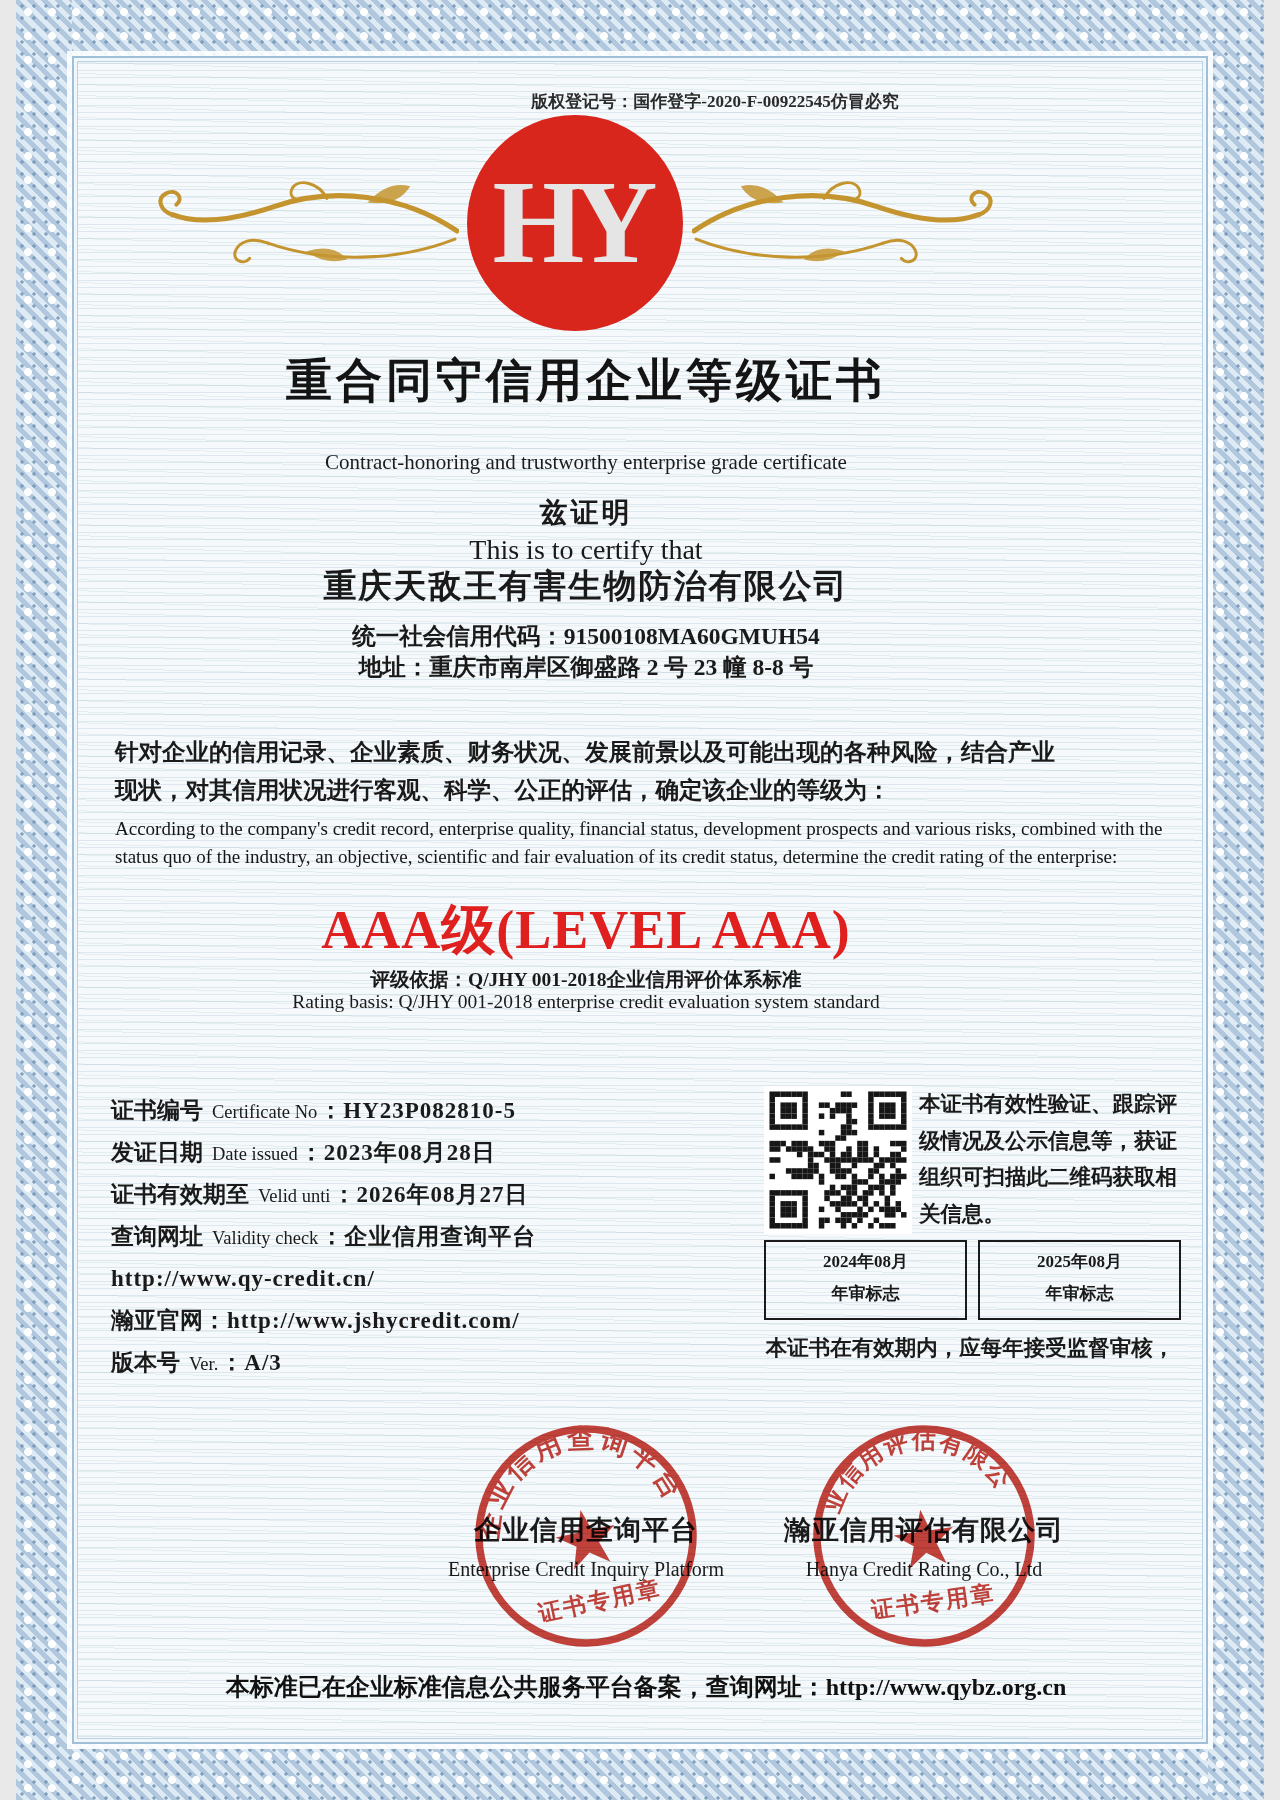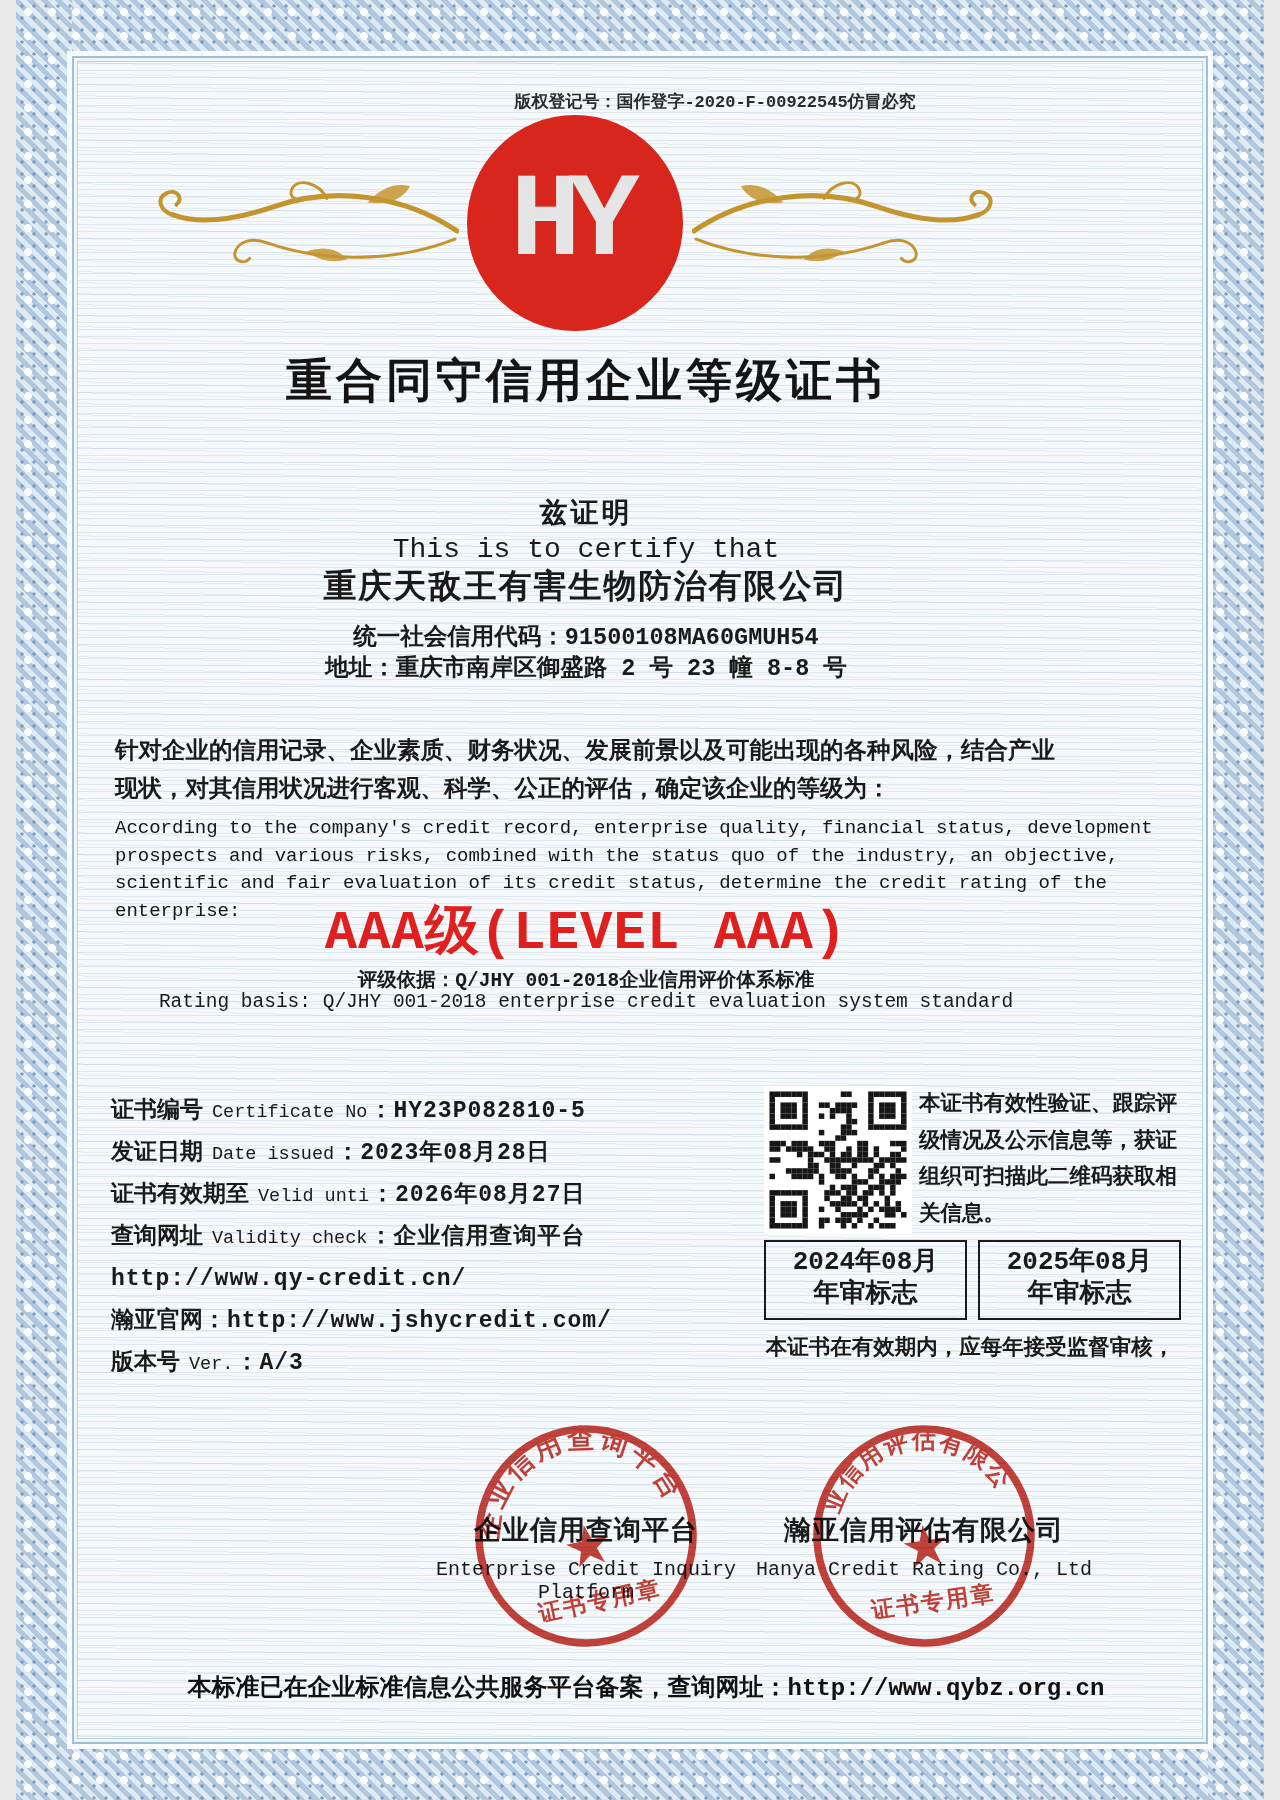--- a/index.html
+++ b/index.html
@@ -1,18 +1,18 @@
 <!DOCTYPE html>
 <html style="--logo-red: #d8261c; --rating-red: #e01f1f; --stamp-red: #c5332b; --gold: #c4952f; --border-blue: #cadcec;"><head>
 <meta charset="utf-8">
 <style>
   html,body{margin:0;padding:0;background:#e9e9e9;}
   #certificate{
     position:relative;width:1208px;height:1800px;margin:0 auto;overflow:hidden;
-    font-family:Liberation Mono, monospace;color:#1a1a1a;
+    font-family:Liberation Serif, serif;color:#1a1a1a;
     background-color:#f5f9fb;
     background-image:
       repeating-linear-gradient(0deg, rgba(125,160,185,.20) 0 1px, transparent 1px 7px),
       repeating-linear-gradient(1.5deg, rgba(120,170,160,.14) 0 1px, transparent 1px 11px);
     padding-left: 40px;
   }
   
   .bstrip{
     position:absolute;
     background-color:#cadcec;
@@ -56,21 +56,21 @@
   .d-row{white-space:nowrap;line-height:40px;}
   .d-cn{font-size:23px;font-weight:bold;}
   .d-en{font-size:18.5px;margin:0 2px 0 9px;}
   .d-en:empty{margin:0;}
   .d-rest{font-size:23px;letter-spacing:1px;font-weight:600;}
   .qr{top:1086px;left:748px;width:148px;height:148px;background:#fff;}
   .qr svg{display:block;width:148px;height:148px;}
   .qr-note{top:1086px;left:903px;width:258px;font-size:21.5px;line-height:36.6px;font-weight:600;text-align:justify;}
   .boxes{top:1240px;left:748px;display:flex;gap:11px;}
   .review-box{width:199px;height:72px;border:2px solid #1b1b1b;text-align:center;
-    font-size:26px;line-height:32px;font-weight:600;padding-top:4px;box-sizing:content-box;}
+    font-size:17px;line-height:32px;font-weight:600;padding-top:4px;box-sizing:content-box;}
   .supervision{top:1330px;left:744px;width:420px;text-align:center;font-size:21.5px;line-height:37px;font-weight:600;}
   .supervision .s1{white-space:nowrap;}
   .org{position:absolute;text-align:center;z-index:1;}
   .org-l{top:1512px;left:390px;width:360px;}
   .org-r{top:1512px;left:718px;width:380px;}
   .org-cn{font-size:27px;font-weight:bold;letter-spacing:1px;}
   .org-en{font-size:20px;margin-top:10px;}
   .stamp{position:absolute;top:1414px;width:244px;height:244px;z-index:2;opacity:.92;mix-blend-mode:multiply;}
   .st-l{left:448px;}
   .st-r{left:786px;}
@@ -115,20 +115,21 @@
     <path class="gold-stroke" stroke-width="3" d="M170,26 C162,10 142,6 136,16 C131,25 142,31 150,25"></path>
     <path class="gold-fill" d="M210,30 Q230,8 252,14 Q240,34 210,30 Z"></path>
     <path class="gold-fill" d="M150,78 Q168,92 190,86 Q176,70 150,78 Z"></path>
   </svg>
 
   <div class="abs logo">
     <div class="logo-text">HY</div>
   </div>
 
   <div class="cc title-cn">重合同守信用企业等级证书</div>
+  <div class="cc title-en">Contract-honoring and trustworthy enterprise grade certificate</div>
   <div class="cc certify-cn">兹证明</div>
   <div class="cc certify-en">This is to certify that</div>
 
   <div class="cc company">重庆天敌王有害生物防治有限公司</div>
   <div class="cc code-line">统一社会信用代码：91500108MA60GMUH54</div>
   <div class="cc addr-line">地址：重庆市南岸区御盛路 2 号 23 幢 8-8 号</div>
 
   <div class="abs intro">
     <div class="intro-cn">针对企业的信用记录、企业素质、财务状况、发展前景以及可能出现的各种风险，结合产业</div>
     <div class="intro-cn">现状，对其信用状况进行客观、科学、公正的评估，确定该企业的等级为：</div>

